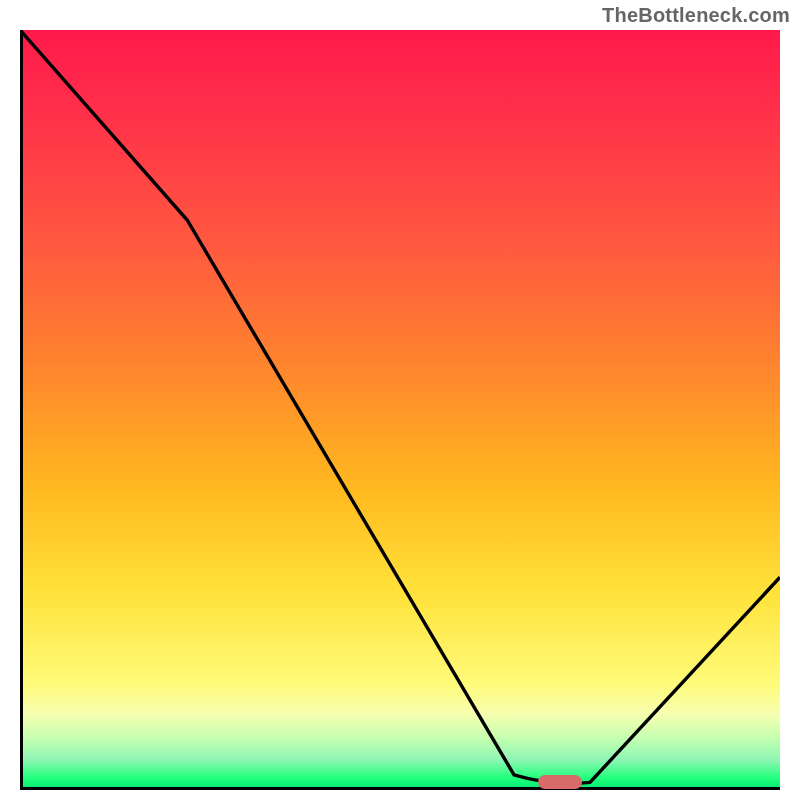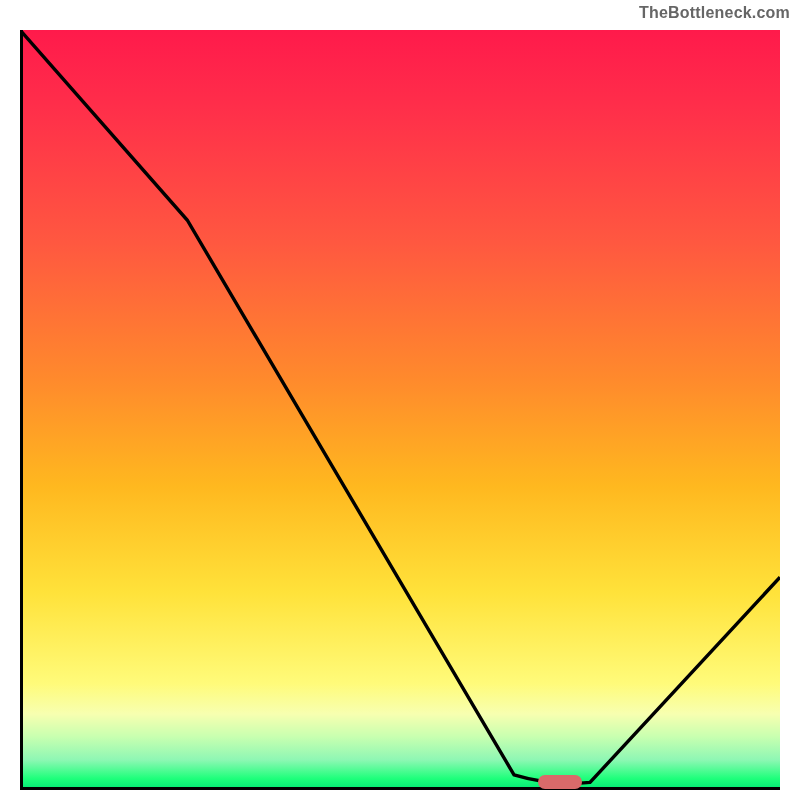--- a/index.html
+++ b/index.html
@@ -12,21 +12,21 @@
   }
   .stage {
     position: relative;
     width: 800px;
     height: 800px;
   }
   .watermark {
     position: absolute;
     top: 4px;
     right: 10px;
-    font-size: 16px;
+    font-size: 20px;
     font-weight: bold;
     color: #666666;
     letter-spacing: 0.2px;
   }
   .plot {
     position: absolute;
     left: 20px;
     top: 30px;
     width: 760px;
     height: 760px;

